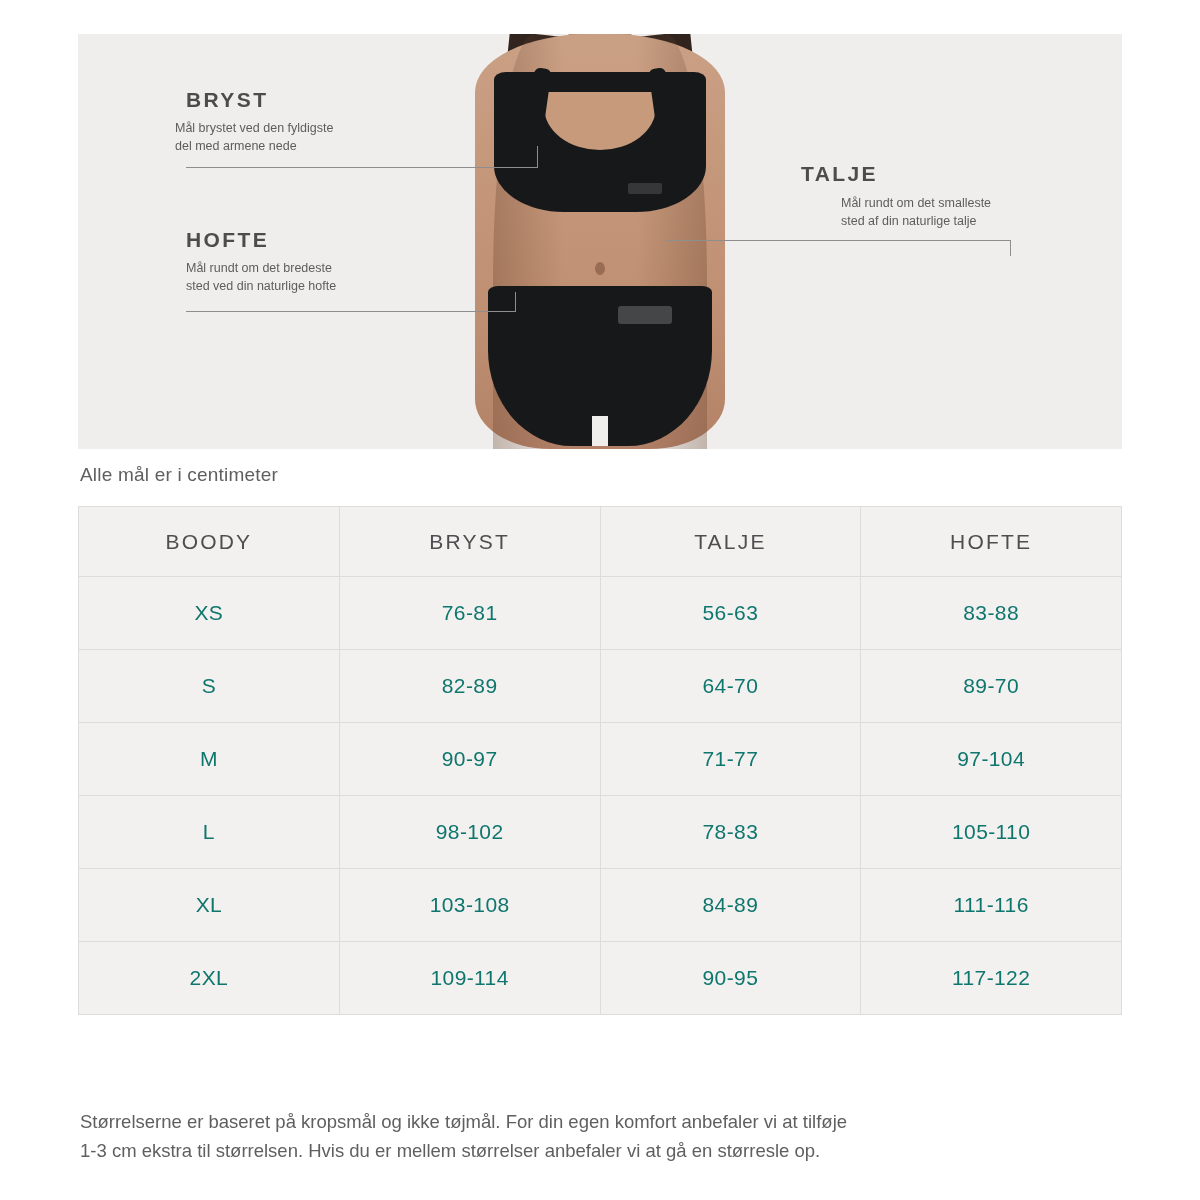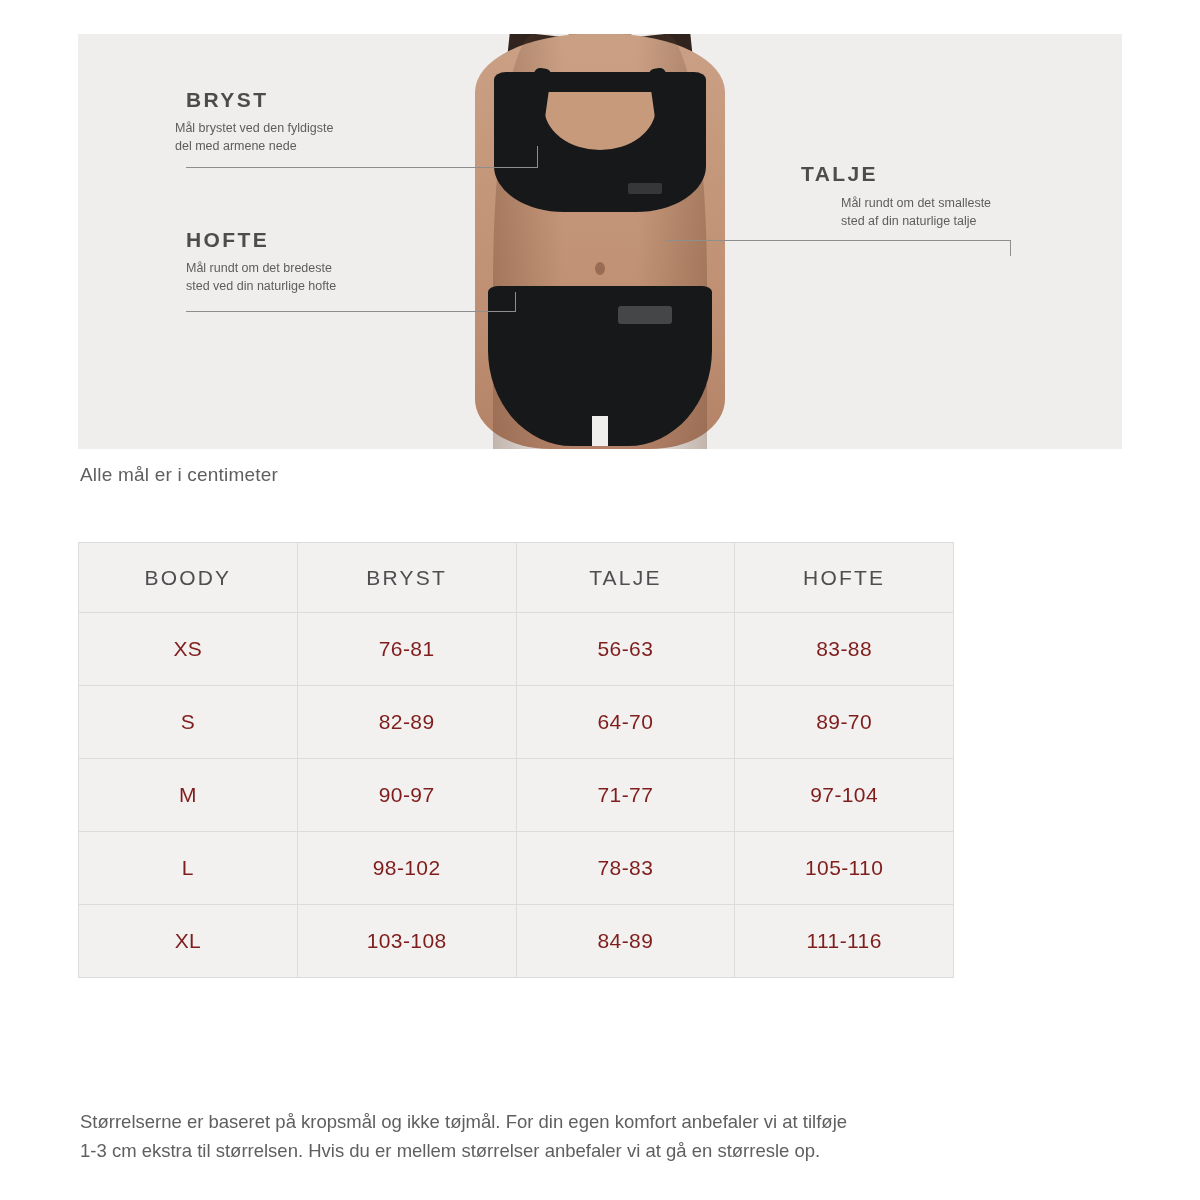--- a/index.html
+++ b/index.html
@@ -189,29 +189,28 @@
     font-size: 19px;
     color: #5f5f5f;
     letter-spacing: .2px;
   }
 
   
   .size-table {
     position: absolute;
     left: 78px;
     top: 506px;
-    width: 876px;
+    width: 1044px;
     border-collapse: collapse;
     table-layout: fixed;
-    margin-top: 36px;
   }
   .size-table th, .size-table td {
     border: 1px solid #dcdcdc;
     text-align: center;
-    color: #7f1d1d;
+    color: #0f766e;
     font-weight: 400;
     height: 73px;
     font-size: 21px;
     letter-spacing: .4px;
     background: #f2f1ef;
   }
   .size-table thead th {
     font-size: 21px;
     letter-spacing: 2.2px;
     font-weight: 400;
@@ -322,19 +321,25 @@
         <td>98-102</td>
         <td>78-83</td>
         <td>105-110</td>
       </tr>
       <tr>
         <td>XL</td>
         <td>103-108</td>
         <td>84-89</td>
         <td>111-116</td>
       </tr>
+      <tr>
+        <td>2XL</td>
+        <td>109-114</td>
+        <td>90-95</td>
+        <td>117-122</td>
+      </tr>
     </tbody>
   </table>
 
   <div class="footnote">Størrelserne er baseret på kropsmål og ikke tøjmål. For din egen komfort anbefaler vi at tilføje
 1-3 cm ekstra til størrelsen. Hvis du er mellem størrelser anbefaler vi at gå en størresle op.</div>
 
 </div>
 
 </body></html>

